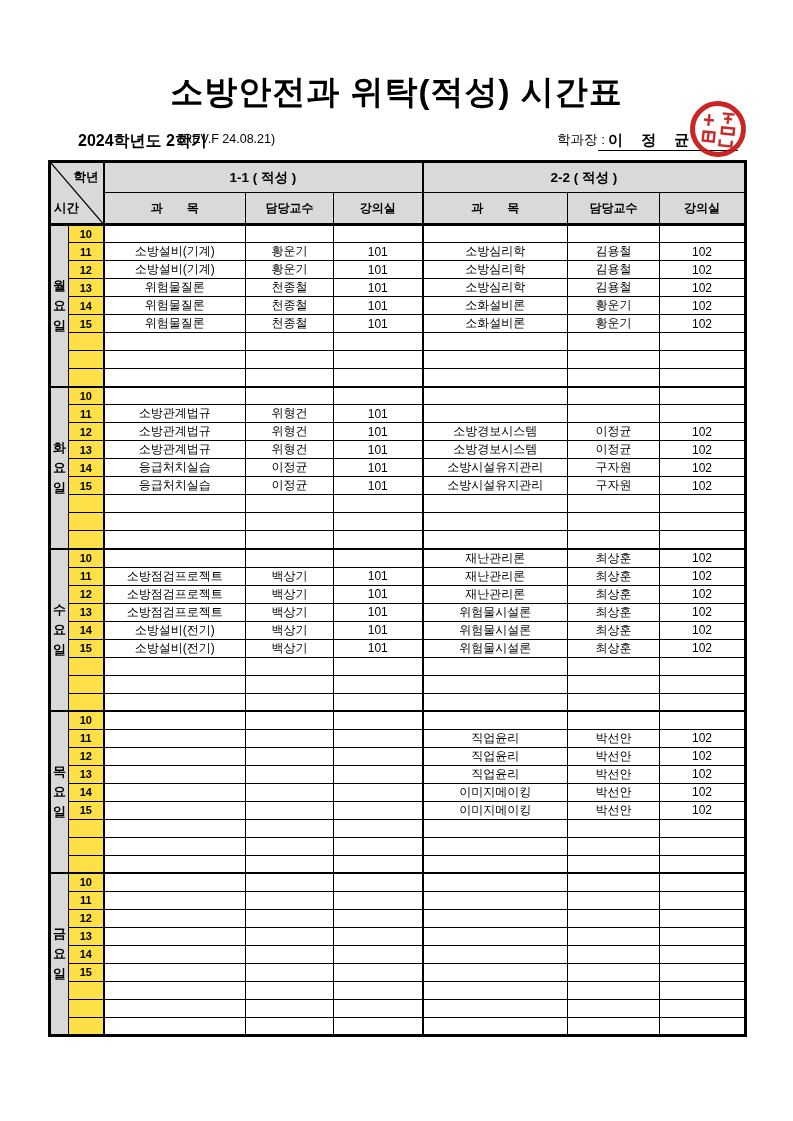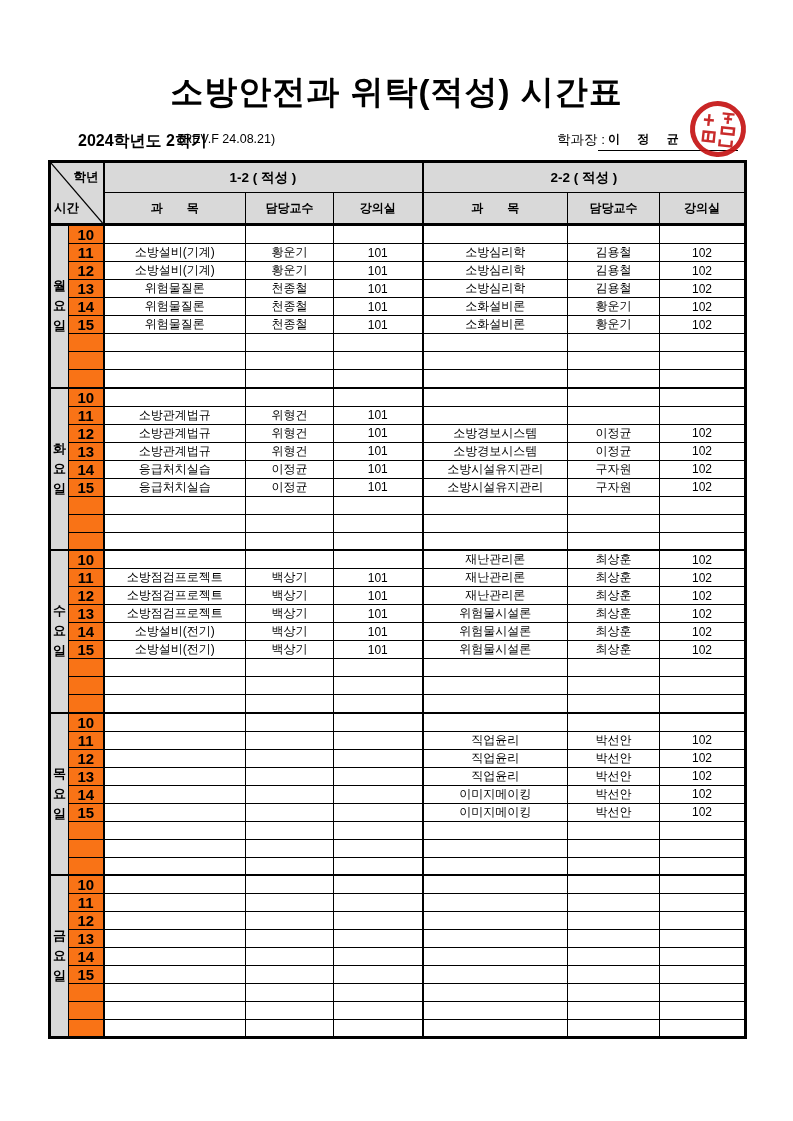--- a/index.html
+++ b/index.html
@@ -8,21 +8,21 @@
     font-family:"Liberation Sans", sans-serif;color:#000;overflow:hidden;
     margin:0 auto;
   }
   .doc-title{
     position:absolute;left:0;top:70px;width:100%;text-align:center;
     font-size:33px;font-weight:800;letter-spacing:1px;white-space:nowrap;
   }
   .meta-semester{position:absolute;left:78px;top:131px;font-size:16px;font-weight:bold;}
   .meta-revision{position:absolute;left:179px;top:132px;font-size:12.5px;text-align:center;}
   .sig-label{position:absolute;left:557px;top:131px;font-size:13.5px;font-weight:normal;}
-  .sig-name{position:absolute;left:608px;top:131px;font-size:12px;font-weight:bold;letter-spacing:7px;white-space:nowrap;}
+  .sig-name{position:absolute;left:608px;top:131px;font-size:15px;font-weight:bold;letter-spacing:7px;white-space:nowrap;}
   .sig-underline{position:absolute;left:598px;top:150px;width:140px;height:0;border-top:1.5px solid #000;}
   .seal{position:absolute;left:688px;top:99px;width:60px;height:60px;transform:rotate(6deg);}
 
   .tt-wrap{position:absolute;left:48px;top:160px;}
   table.tt{
     border-collapse:collapse;table-layout:fixed;width:696px;
     border:3px solid #000;
   }
   table.tt th, table.tt td{
     border:1px solid #000;padding:0;text-align:center;vertical-align:middle;
@@ -38,21 +38,21 @@
   th.sub{font-size:12px;font-weight:bold;height:30px;}
   .content-start{border-left:2px solid #000 !important;}
   .group2-start{border-left:2px solid #000 !important;margin-top:27px;}
   tbody.day-block{border-top:2px solid #000;border-bottom:2px solid #000;}
   tbody.day-block tr{height:18px;}
   td.day-cell{
     background:#d9d9d9;font-size:13px;font-weight:bold;line-height:1.6;
     vertical-align:middle;
   }
   td.day-cell div{line-height:20px;}
-  td.time-cell{background:#f97316;font-size:15px;font-weight:bold;}
+  td.time-cell{background:#fde047;font-size:11px;font-weight:bold;}
   td.data-cell{font-size:12px;}
 </style>
 </head>
 <body>
 
 <div class="page">
 
   <div class="doc-title">소방안전과 위탁(적성) 시간표</div>
 
   <div class="meta-semester">2024학년도 2학기</div>
@@ -87,21 +87,21 @@
       </colgroup>
       <thead class="tt-head">
         <tr>
           <th class="corner" colspan="2" rowspan="2">
             <svg class="diag" viewBox="0 0 100 100" preserveAspectRatio="none">
               <line x1="0" y1="0" x2="100" y2="100" stroke="#000" stroke-width="1.2" vector-effect="non-scaling-stroke"></line>
             </svg>
             <span class="c-top">학년</span>
             <span class="c-bot">시간</span>
           </th>
-          <th class="group content-start" colspan="3">1-2 ( 적성 )</th>
+          <th class="group content-start" colspan="3">1-1 ( 적성 )</th>
           <th class="group group2-start" colspan="3">2-2 ( 적성 )</th>
         </tr>
         <tr>
           <th class="sub content-start">과　　목</th>
           <th class="sub">담당교수</th>
           <th class="sub">강의실</th>
           <th class="sub group2-start">과　　목</th>
           <th class="sub">담당교수</th>
           <th class="sub">강의실</th>
         </tr>

